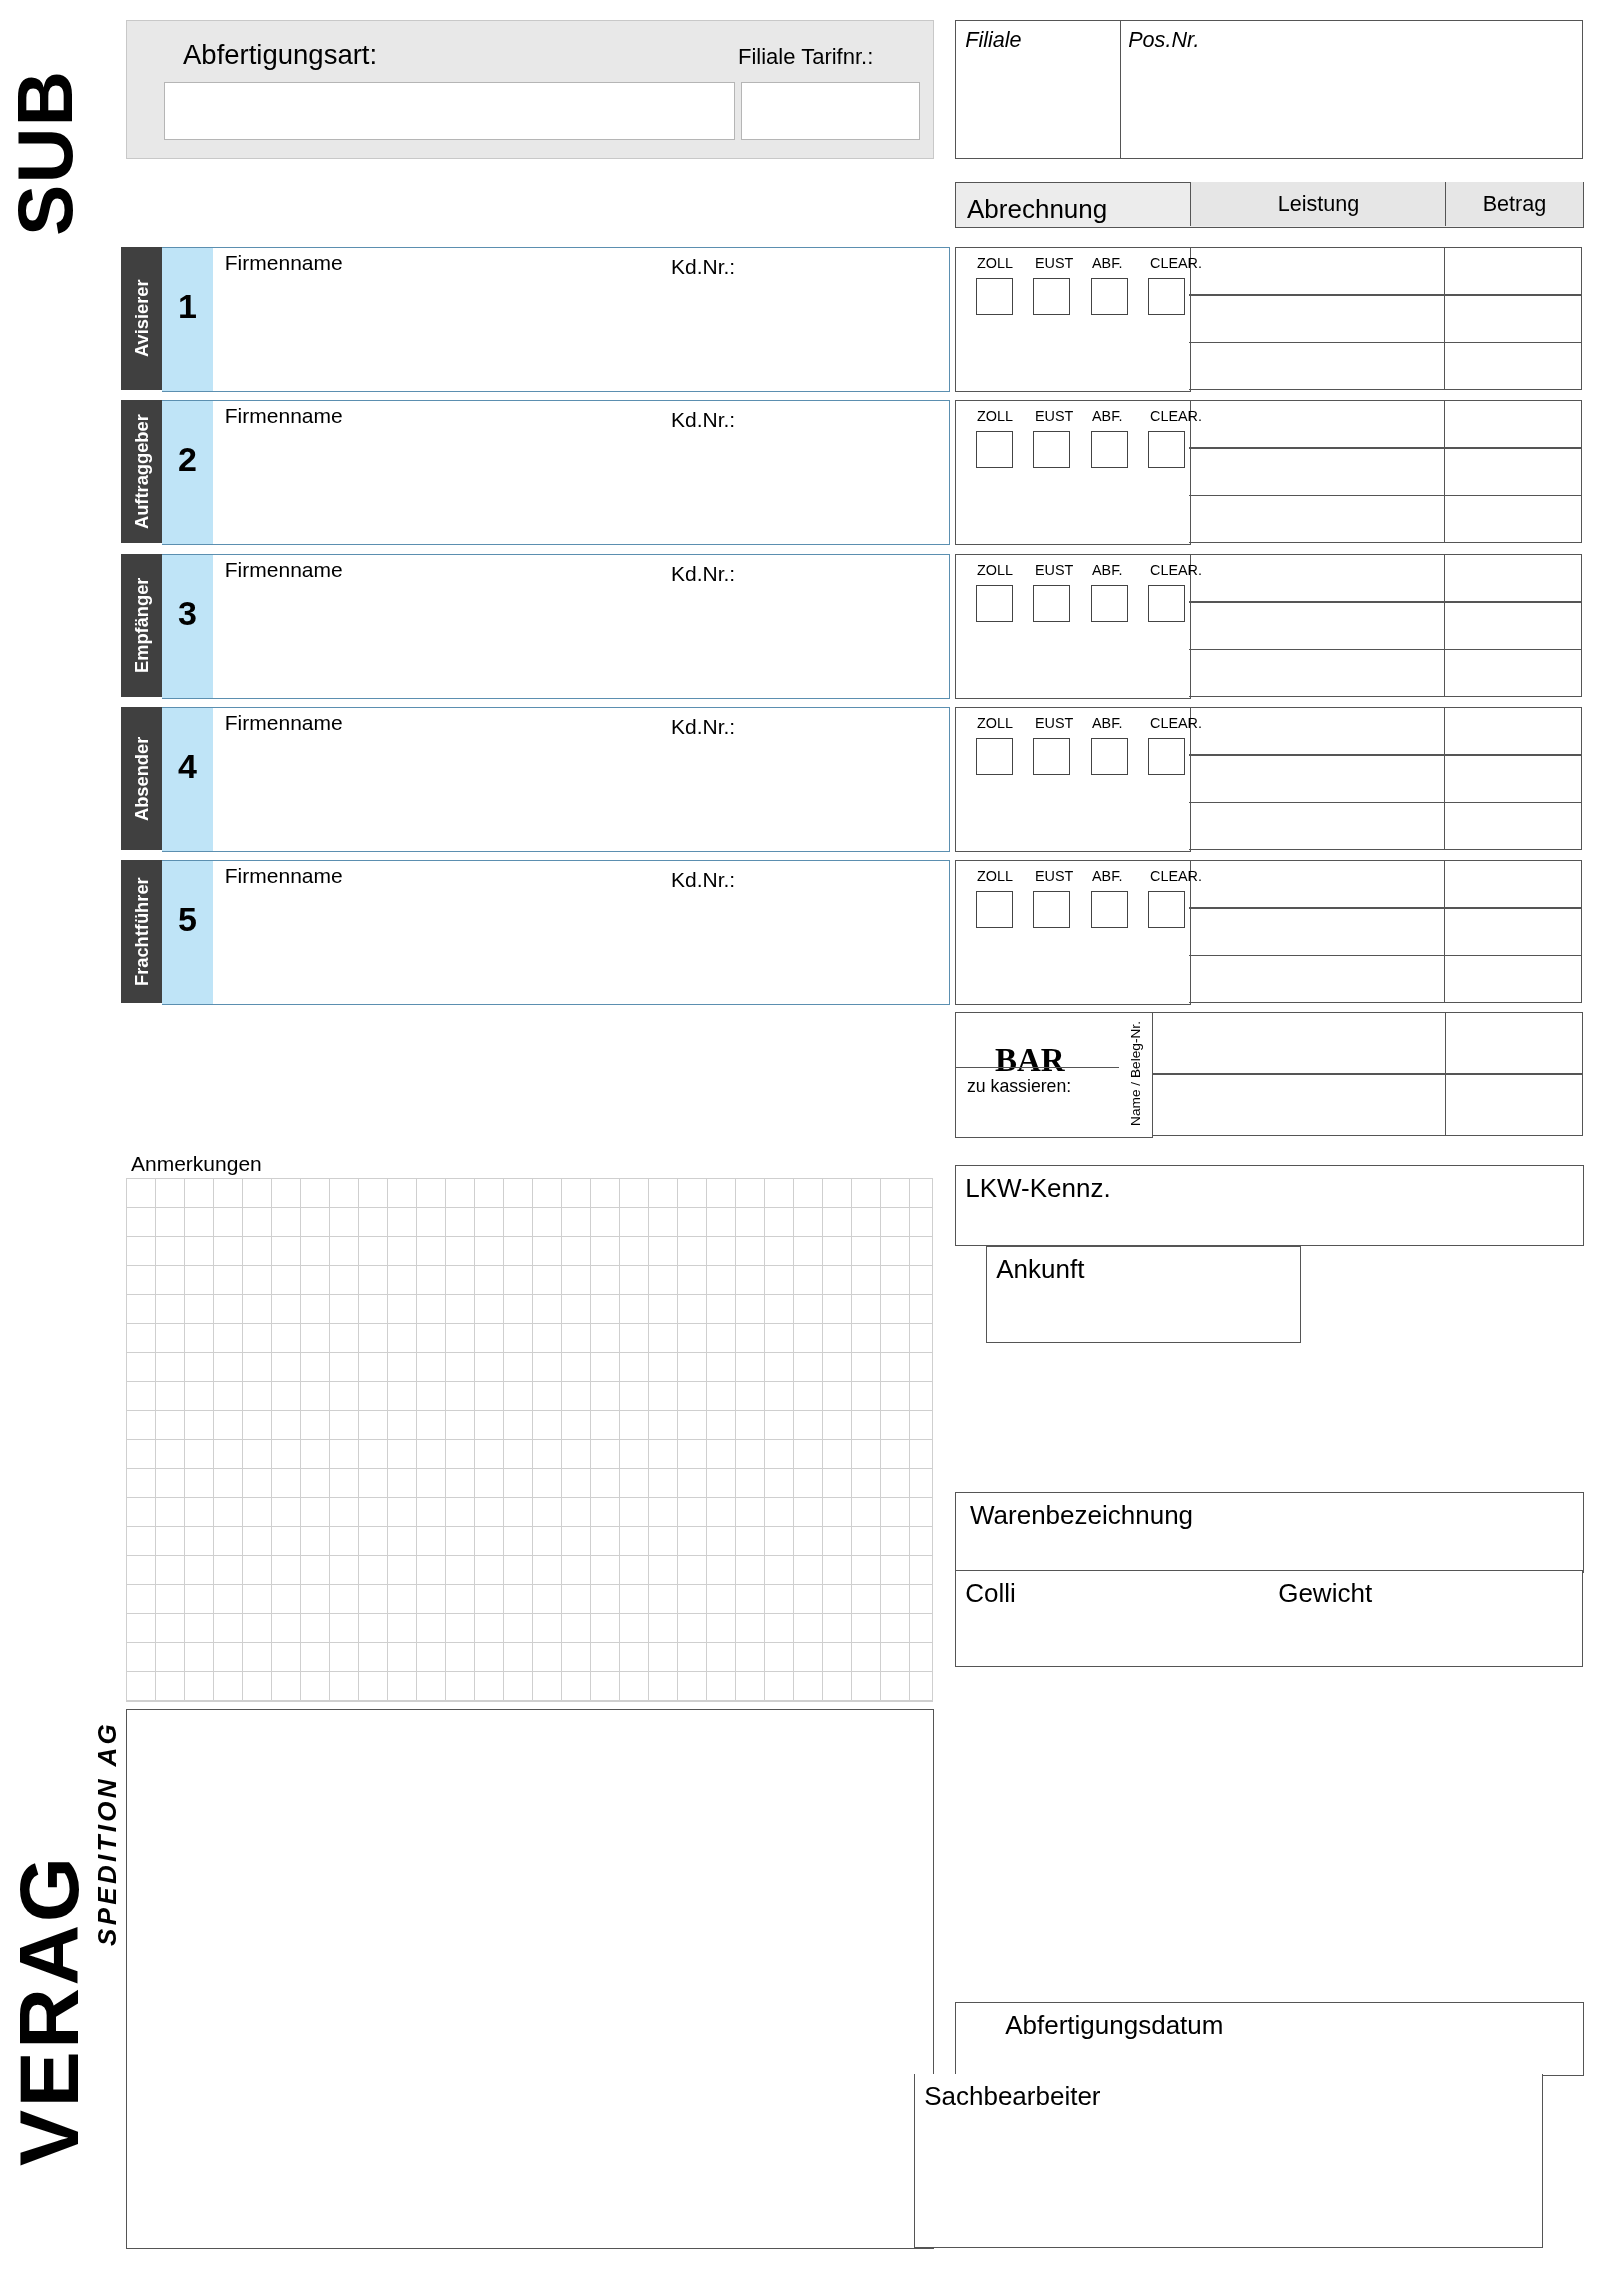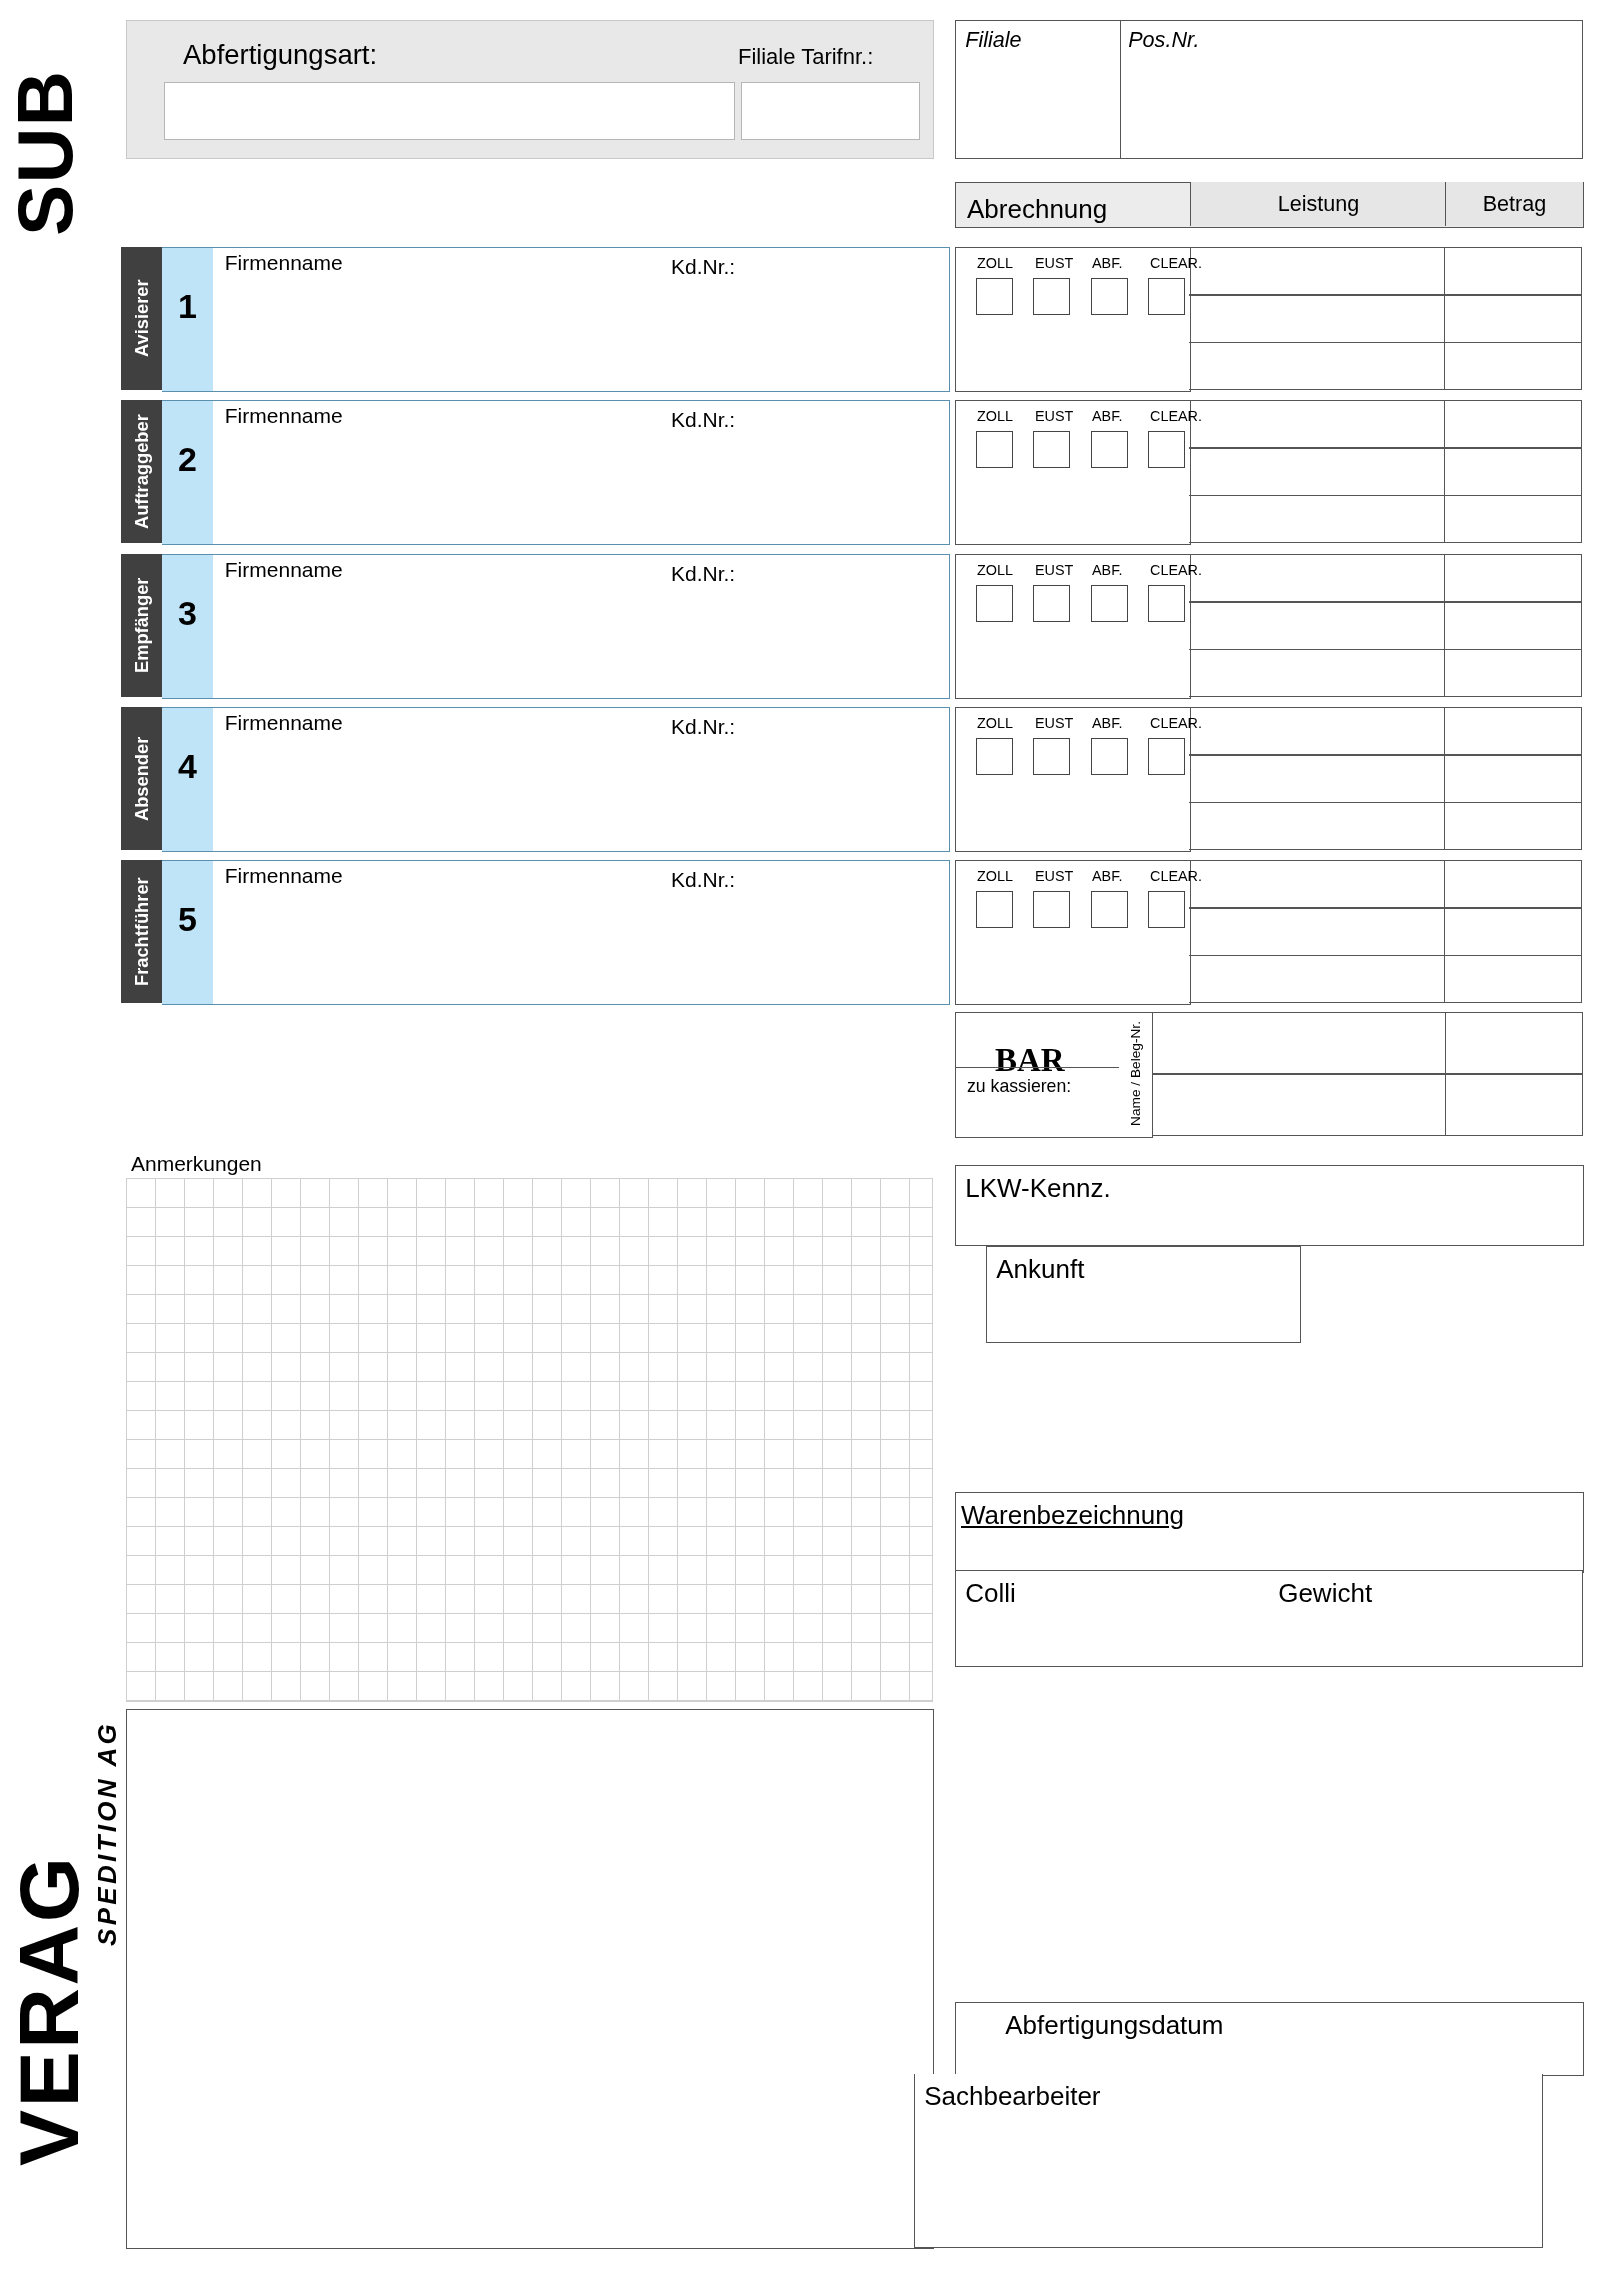--- a/index.html
+++ b/index.html
@@ -421,21 +421,21 @@
   <div class="zoll-box"></div>
 
   <div class="rbox lkw-box">
     <div class="rlabel" style="left:9.2px; top:6.5px;">LKW-Kennz.</div>
   </div>
   <div class="rbox ankunft-box">
     <div class="rlabel" style="left:9.2px; top:6.5px;">Ankunft</div>
   </div>
 
   <div class="rbox waren-box">
-    <div class="rlabel" style="left:5px; top:6.5px;text-decoration:underline;">Warenbezeichnung</div>
+    <div class="rlabel" style="left:14px; top:6.5px;">Warenbezeichnung</div>
   </div>
   <div class="rbox colli-box">
     <div class="rlabel" style="left:9.2px; top:6.5px;">Colli</div>
   </div>
   <div class="rbox gewicht-box">
     <div class="rlabel" style="left:9.2px; top:6.5px;">Gewicht</div>
   </div>
 
   <div class="rbox abfdat-box">
     <div class="rlabel" style="left:9.2px; top:6.5px;margin-left:40px;">Abfertigungsdatum</div>

